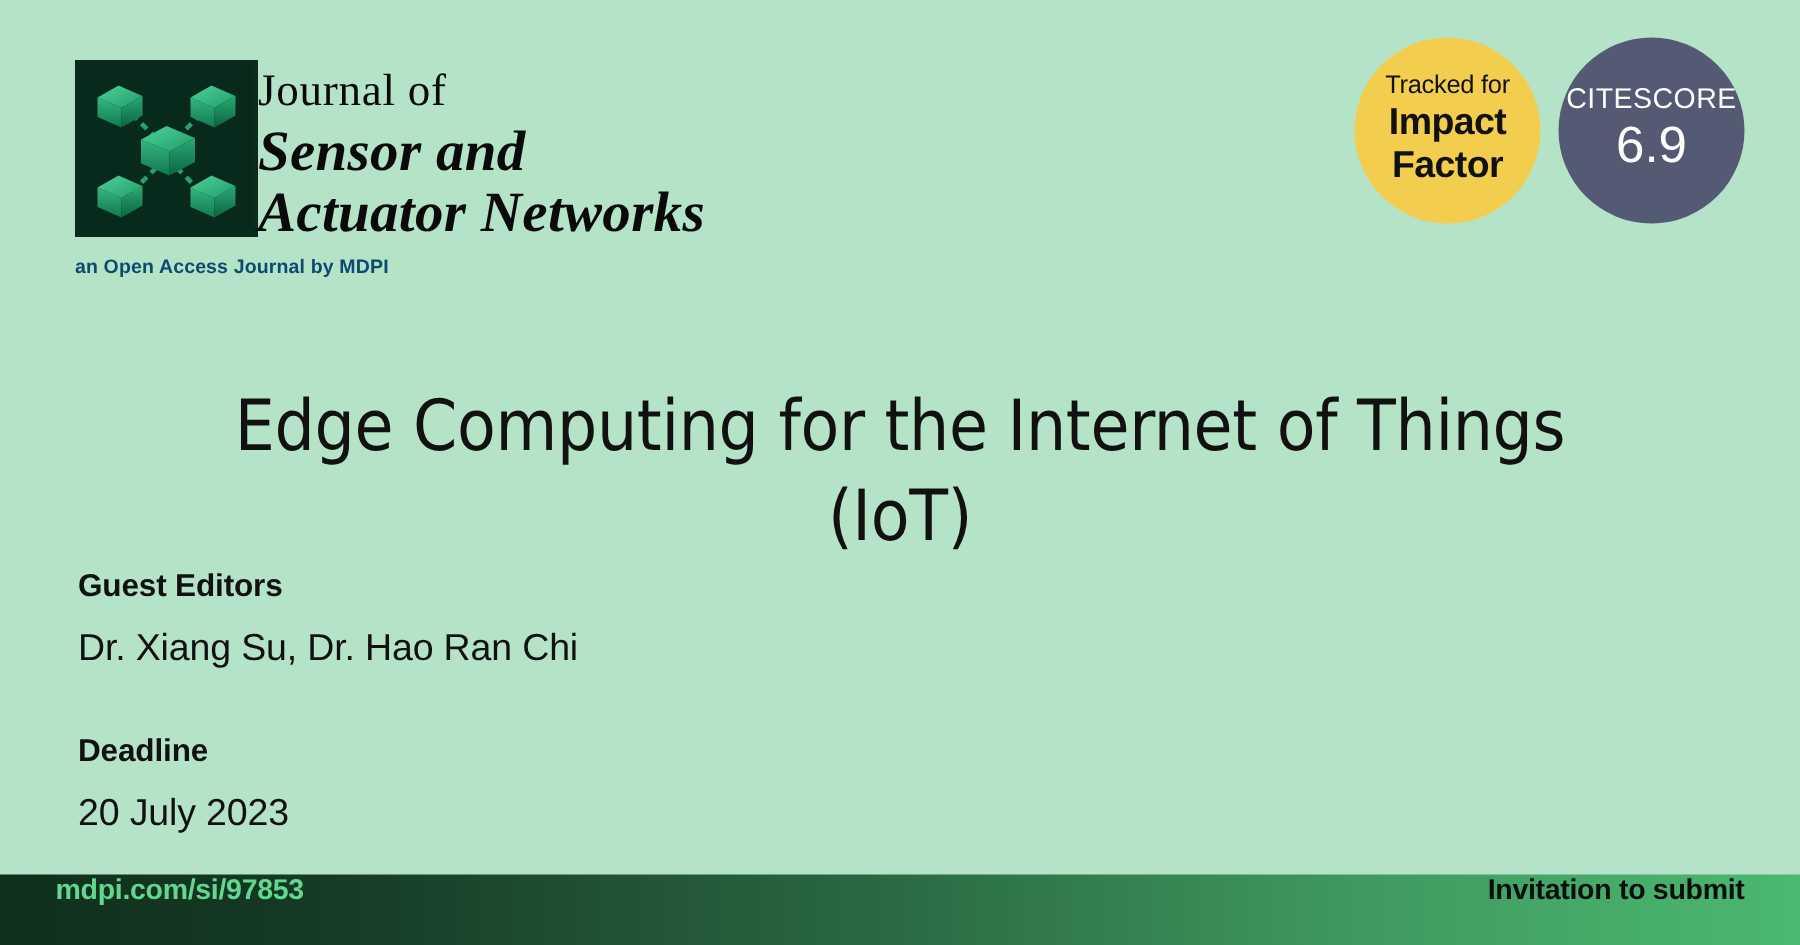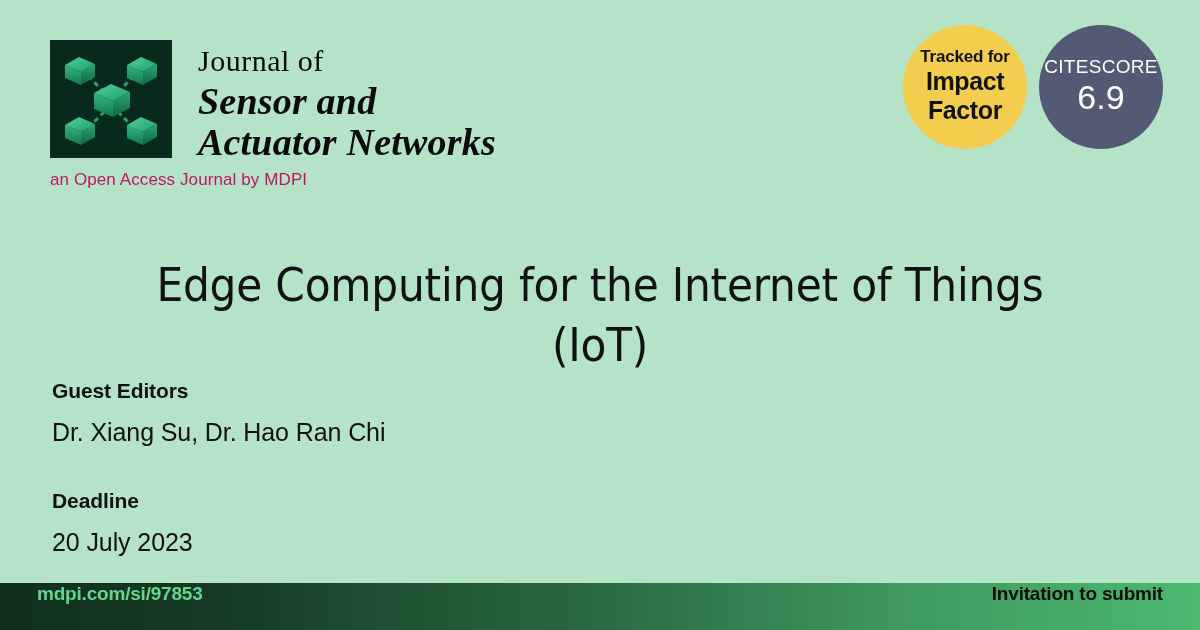--- a/index.html
+++ b/index.html
@@ -34,21 +34,20 @@
     height: 118px;
     background: #0c2b1c;
     border: 3px solid #0c2b1c;
     box-sizing: border-box;
     display: block;
     flex: 0 0 auto;
   }
   .logo-mark svg { display: block; }
 
   .journal-title-wrap {
-    margin-left: 26px;
     padding-top: 6px;
     font-family: "Liberation Serif", serif;
     color: #0a0a0a;
     line-height: 1.0;
   }
   .journal-of {
     font-size: 30px;
     font-weight: 400;
     letter-spacing: 0.5px;
   }
@@ -58,23 +57,23 @@
     font-style: italic;
     letter-spacing: 0.2px;
     margin-top: 6px;
   }
   .journal-name .ln2 { display: block; margin-top: 3px; }
 
   .open-access {
     position: absolute;
     left: 50px;
     top: 170px;
-    font-size: 17px;
-    font-weight: 400;
-    color: #be185d;
+    font-size: 13px;
+    font-weight: 700;
+    color: #0c4a6e;
     letter-spacing: 0.1px;
   }
 
   
   .badges {
     position: absolute;
     right: 37px;
     top: 25px;
     display: flex;
     gap: 12px;
@@ -90,21 +89,21 @@
     text-align: center;
     box-sizing: border-box;
   }
   .badge-if {
     background: #f2cd4e;
     color: #111111;
     padding-bottom: 2px;
   }
   .badge-if .if-top {
     font-size: 17px;
-    font-weight: 700;
+    font-weight: 400;
     line-height: 1.1;
     letter-spacing: -0.2px;
   }
   .badge-if .if-big {
     font-size: 25px;
     font-weight: 700;
     line-height: 1.12;
     letter-spacing: -0.4px;
     margin-top: 1px;
   }

